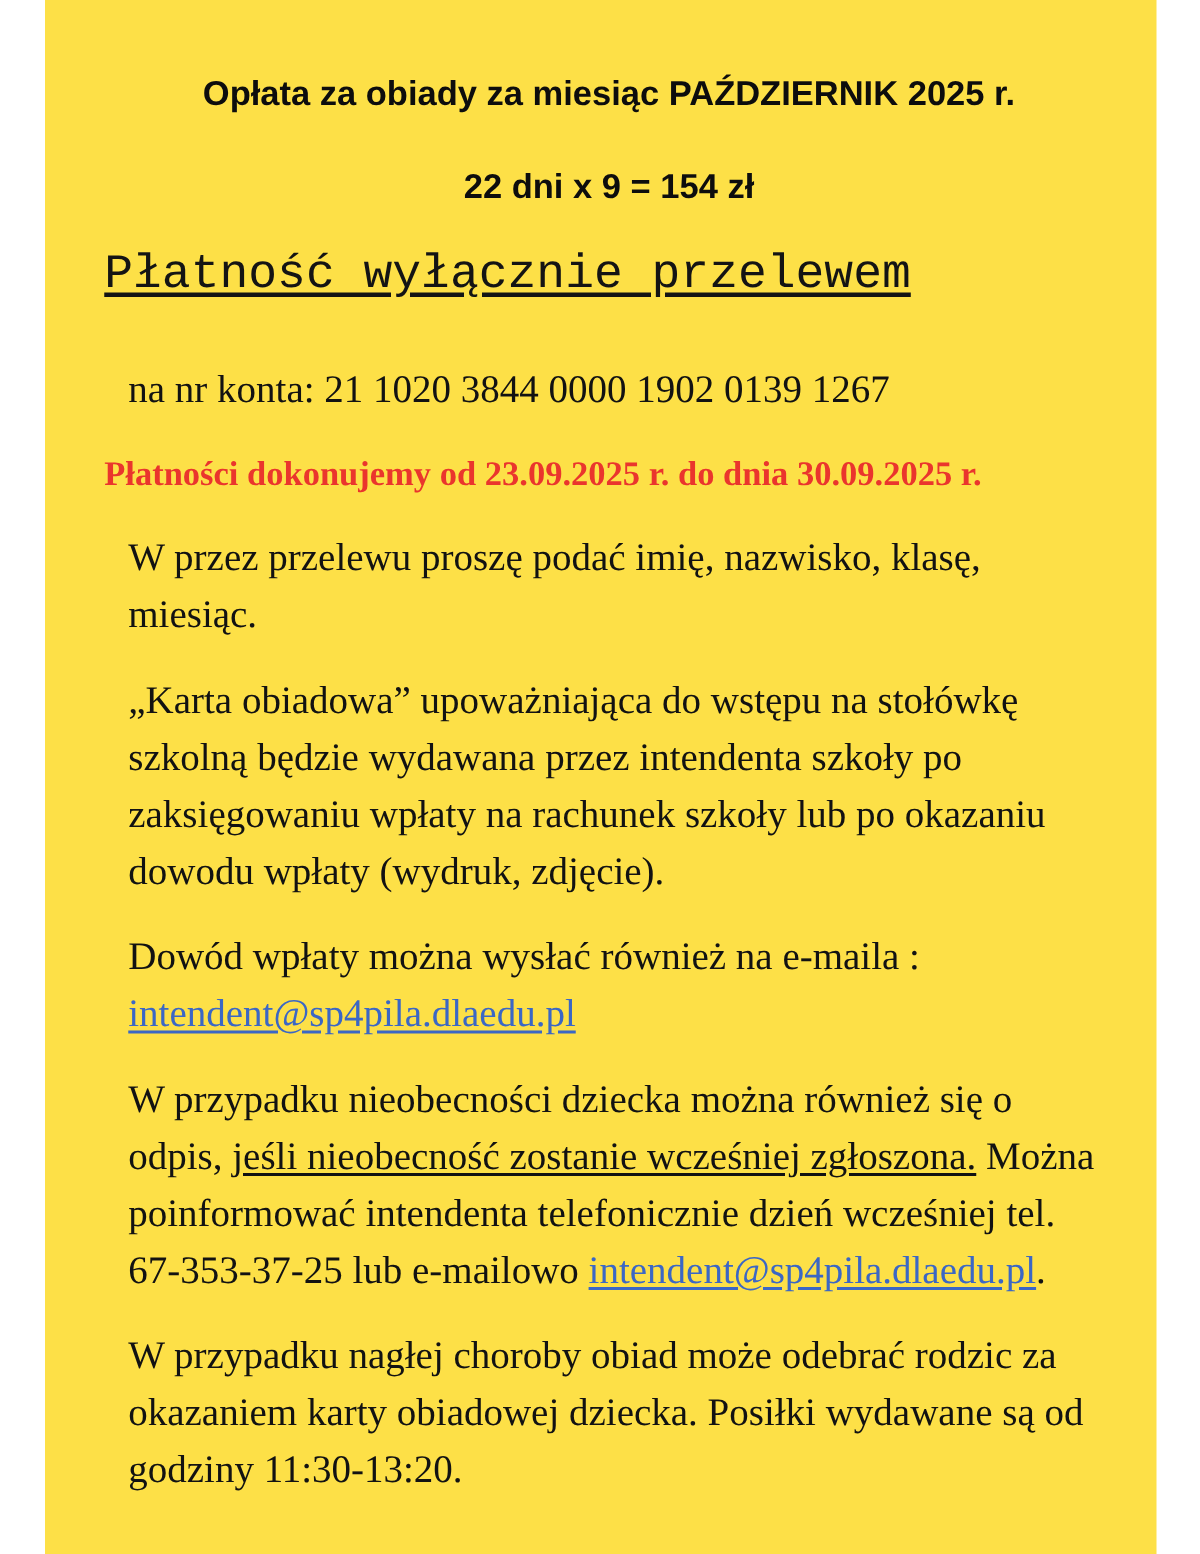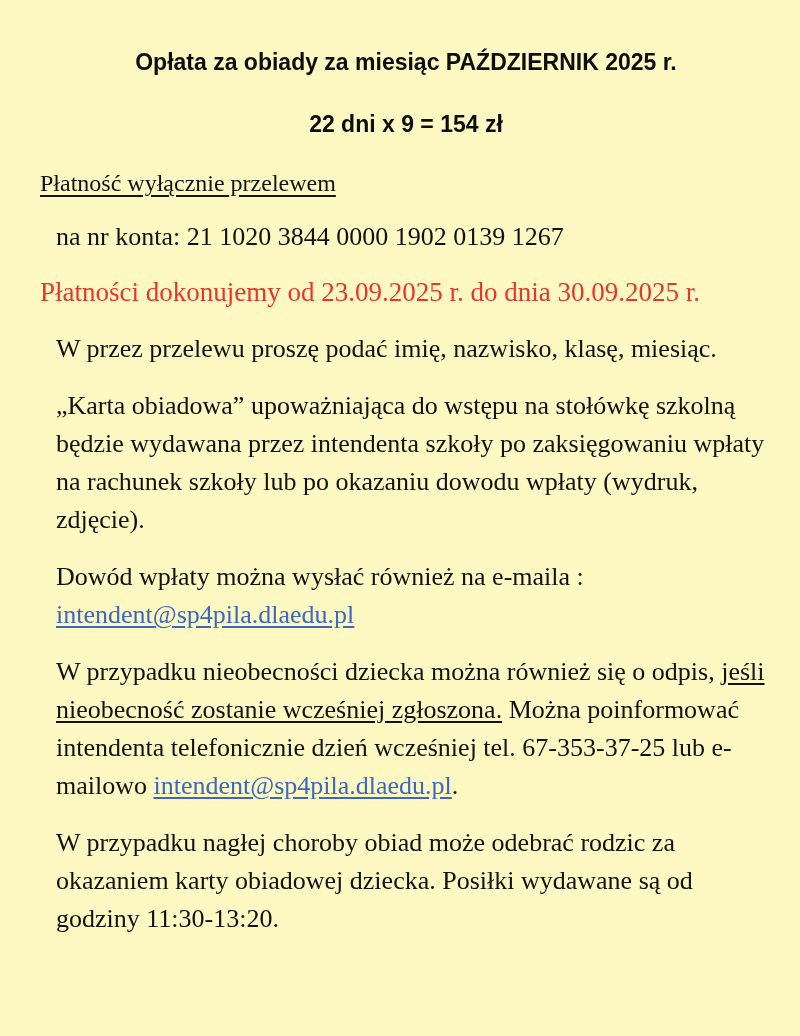--- a/index.html
+++ b/index.html
@@ -1,59 +1,59 @@
 <!DOCTYPE html>
 <html lang="pl"><head>
 <meta charset="utf-8">
 <style>
   * { margin: 0; padding: 0; box-sizing: border-box; }
   html, body { background: #ffffff; }
   .page {
     position: relative;
-    width: 800px;
+    width: 741px;
     height: 1036px;
     margin: 0 auto;
-    background: #fef9c3;
+    background: #fde047;
     color: #111111;
     padding: 48px 28px 0 40px;
     overflow: hidden;
   }
   .heading {
     font-family: "Liberation Sans", "DejaVu Sans", sans-serif;
     font-weight: 700;
     font-size: 23px;
     line-height: 28px;
     text-align: center;
     color: #0d0d0d;
   }
   .doc-title { margin-bottom: 34px; }
   .doc-subtitle { margin-bottom: 30px; }
   .method-heading {
-    font-family: Liberation Serif, serif;
+    font-family: Liberation Mono, monospace;
     font-weight: 400;
-    font-size: 24px;
+    font-size: 32px;
     line-height: 30px;
     color: #141414;
     text-decoration: underline;
     text-underline-offset: 4px;
-    margin-bottom: 20px;
+    margin-bottom: 43px;
   }
   .body-par {
     font-family: "Liberation Serif", "DejaVu Serif", serif;
     font-size: 26px;
     line-height: 38px;
     color: #121212;
     margin-bottom: 19px;
     max-width: 736px;
     margin-left: 16px;
   }
   .red-notice {
     font-family: "Liberation Serif", "DejaVu Serif", serif;
-    font-weight: 400;
-    font-size: 27px;
+    font-weight: 700;
+    font-size: 23px;
     line-height: 35px;
     color: #ea352d;
     margin-bottom: 20px;
     white-space: nowrap;
   }
   .underlined-phrase {
     text-decoration: underline;
     text-underline-offset: 3px;
   }
   a.email-link {

